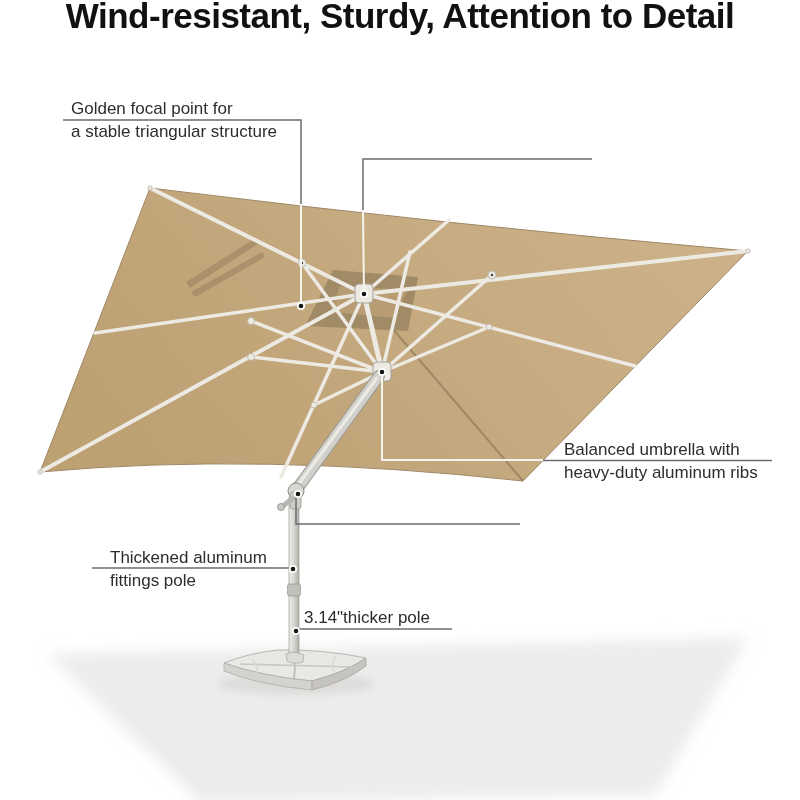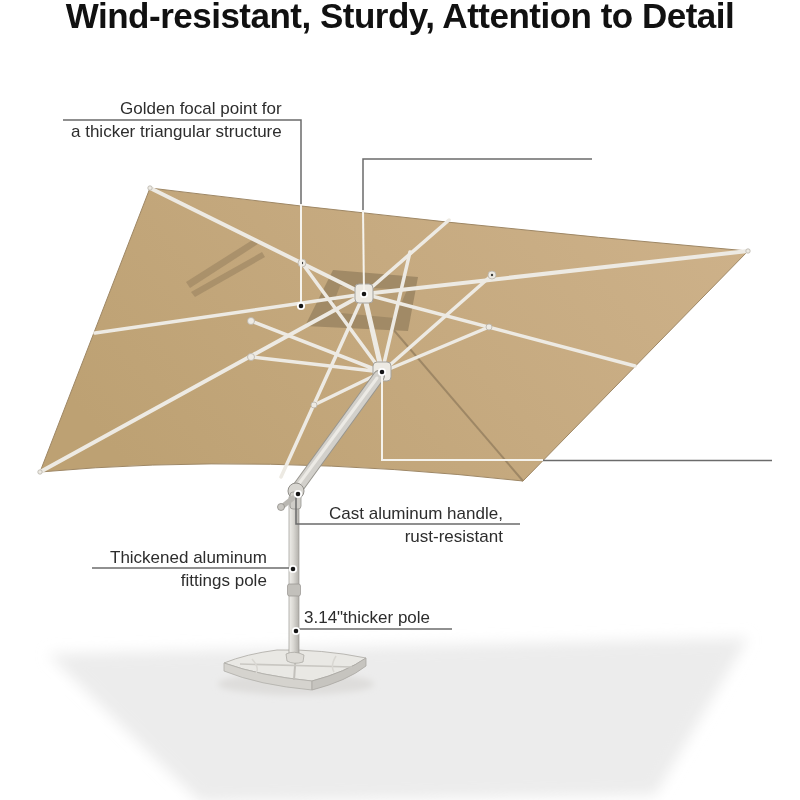--- a/index.html
+++ b/index.html
@@ -11,21 +11,21 @@
   .stage svg{position:absolute;left:0;top:0;}
   .headline{
     position:absolute;left:0;top:-4px;width:800px;margin:0;
     text-align:center;font-size:35px;font-weight:700;letter-spacing:-0.5px;
     color:var(--title,#111);white-space:nowrap;
   }
   .callout{
     position:absolute;font-size:17px;line-height:23px;
     color:var(--text,#2d2d2d);white-space:nowrap;
   }
-  .callout span{display:block;text-align:right;}
+  .callout span{display:block;}
   
   .floor-shadow{fill:var(--floor_shadow,#ececec);}
   .canopy-fill{fill:url(#canopyGrad);stroke:var(--seam,#9e8765);stroke-width:1;}
   .seam{stroke:var(--seam,#9e8765);fill:none;}
   .vent{fill:var(--vent_shadow,#a18a66);}
   .cap{fill:var(--cap,#b89d74);}
   .ribshadow{fill:var(--vent_shadow,#a18a66);opacity:.75;}
   .rib{stroke:var(--rib_white,#edeae3);stroke-linecap:round;fill:none;}
   .joint{fill:var(--rib_white,#edeae3);stroke:#b7b3a9;stroke-width:.8;}
   .pin{fill:#3a3a38;}
@@ -149,29 +149,29 @@
       <circle class="dot" cx="298" cy="494" r="3.2"></circle>
       <circle class="dot" cx="293" cy="569" r="3.2"></circle>
       <circle class="dot" cx="296" cy="631" r="3.2"></circle>
     </g>
   </svg>
 
   <h1 class="headline">Wind-resistant, Sturdy, Attention to Detail</h1>
 
   <div class="callout" style="left:71px;top:97px;">
     <span>Golden focal point for</span>
-    <span>a thicker triangular structure</span>
+    <span>a stable triangular structure</span>
   </div>
 
 
+  <div class="callout" style="left:564px;top:438px;">
+    <span>Balanced umbrella with</span>
+    <span>heavy-duty aluminum ribs</span>
+  </div>
 
-  <div class="callout" style="left:329px;top:502px;">
-    <span>Cast aluminum handle,</span>
-    <span>rust-resistant</span>
-  </div>
 
   <div class="callout" style="left:110px;top:546px;">
     <span>Thickened aluminum</span>
     <span>fittings pole</span>
   </div>
 
   <div class="callout" style="left:304px;top:606px;">
     <span>3.14"thicker pole</span>
   </div>
 

